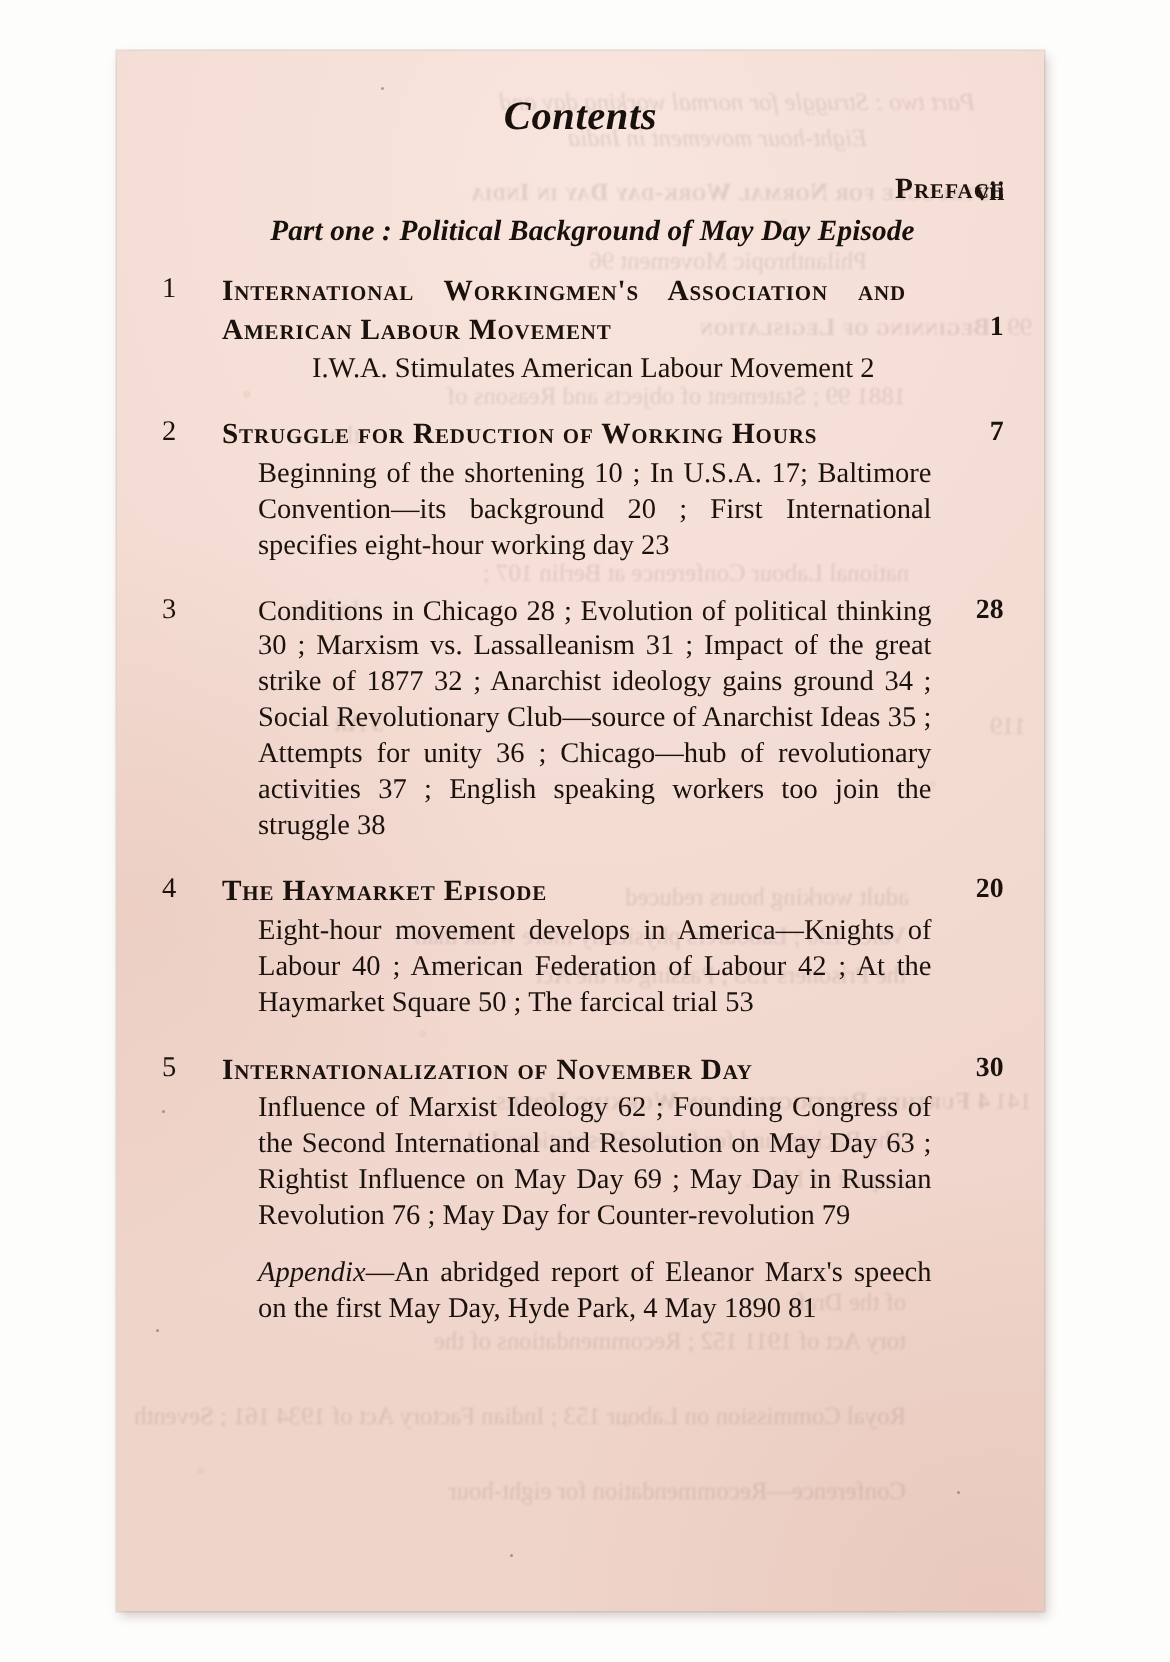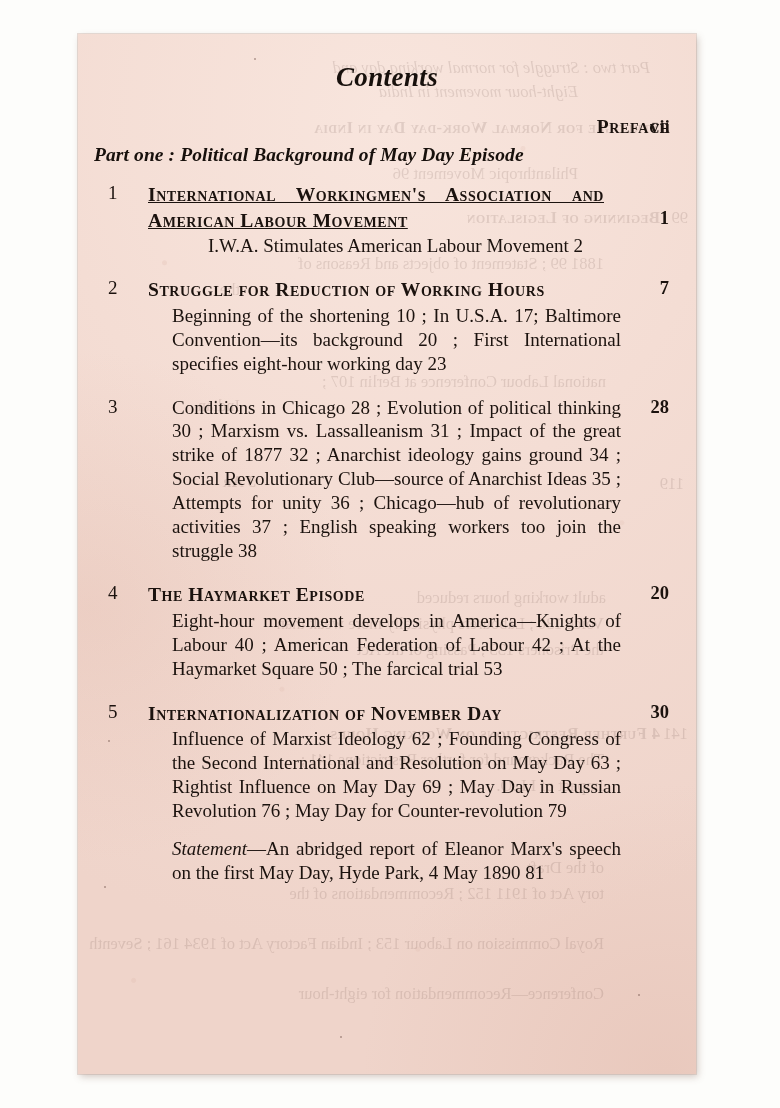--- a/index.html
+++ b/index.html
@@ -115,20 +115,21 @@
     font-weight: bold;
     font-size: 18px;
     letter-spacing: 0.3px;
   }
 
   .part-line {
     position: absolute;
     top: 110px;
     left: 0;
     width: 618px;
+    text-align: center;
     font-style: italic;
     font-weight: bold;
     font-size: 19.5px;
     letter-spacing: 0.1px;
     color: #17100c;
     padding-left: 16px;
     box-sizing: border-box;
   }
 
   
@@ -253,21 +254,21 @@
         <span class="preface-page">vii</span>
       </div>
 
       <div class="part-line">Part one : Political Background of May Day Episode</div>
 
       <div class="chapters">
 
         <div class="chapter" style="margin-bottom:19px;">
           <span class="ch-num">1</span>
           <span class="ch-page" style="top:26px;">1</span>
-          <div class="ch-title two-line" style="text-align:justify; text-align-last:left; padding-right:92px;text-decoration:underline;">International Workingmen's Association and American Labour Movement</div>
+          <div class="ch-title two-line" style="text-align:justify; text-align-last:left; padding-right:92px;">International Workingmen's Association and American Labour Movement</div>
           <div class="ch-sub first-centerish" style="text-align-last:left; padding-right:58px;">I.W.A. Stimulates American Labour Movement 2</div>
         </div>
 
         <div class="chapter" style="margin-bottom:20px;">
           <span class="ch-num">2</span>
           <span class="ch-page">7</span>
           <div class="ch-title" style="text-align-last:left;">Struggle for Reduction of Working Hours</div>
           <div class="ch-sub">Beginning of the shortening 10 ; In U.S.A. 17; Baltimore Convention—its background 20 ; First International specifies eight-hour working day 23</div>
         </div>
 
@@ -282,19 +283,19 @@
           <span class="ch-page">20</span>
           <div class="ch-title" style="text-align-last:left;">The Haymarket Episode</div>
           <div class="ch-sub">Eight-hour movement develops in America—Knights of Labour 40 ; American Federation of Labour 42 ; At the Haymarket Square 50 ; The farcical trial 53</div>
         </div>
 
         <div class="chapter" style="margin-bottom:0;">
           <span class="ch-num">5</span>
           <span class="ch-page">30</span>
           <div class="ch-title" style="text-align-last:left;">Internationalization of November Day</div>
           <div class="ch-sub">Influence of Marxist Ideology 62 ; Founding Congress of the Second International and Resolution on May Day 63 ; Rightist Influence on May Day 69 ; May Day in Russian Revolution 76 ; May Day for Counter-revolution 79</div>
-          <div class="appendix"><i>Statement</i><span>—An abridged report of Eleanor Marx's speech on the first May Day, Hyde Park, 4 May 1890 81</span></div>
+          <div class="appendix"><i>Appendix</i><span>—An abridged report of Eleanor Marx's speech on the first May Day, Hyde Park, 4 May 1890 81</span></div>
         </div>
 
       </div>
     </div>
   </div>
 </div>
 
 </body></html>

